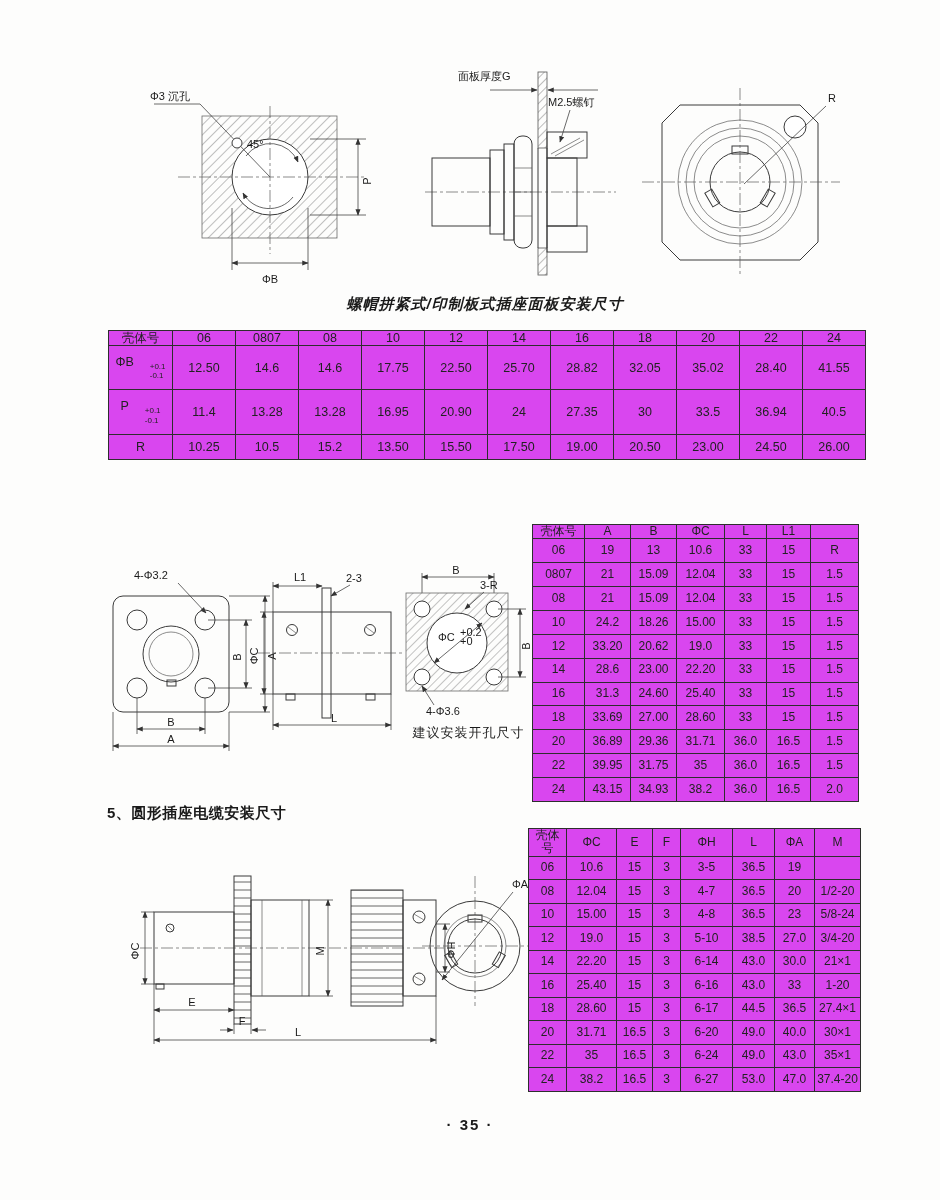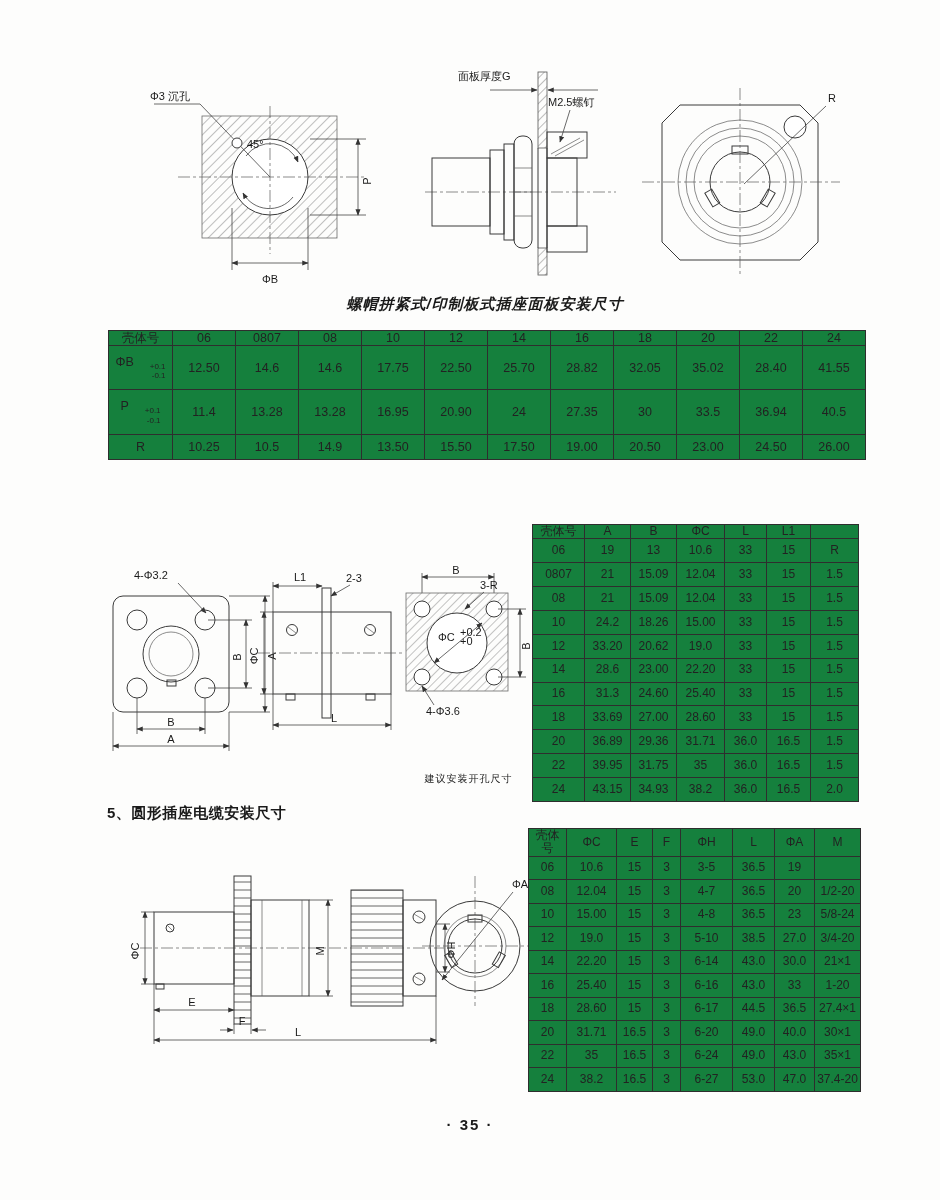--- a/index.html
+++ b/index.html
@@ -1,28 +1,28 @@
 <!DOCTYPE html>
 <html><head>
 <meta charset="utf-8">
 <style>
   html,body{margin:0;padding:0;background:#ddd;}
   .page{position:relative;width:940px;height:1200px;background:#fdfdfc;font-family:"Liberation Sans",sans-serif;color:#1a1a1a;overflow:hidden;margin:0 auto;}
-  table{border-collapse:collapse;table-layout:fixed;position:absolute;background:#15803d;}
+  table{border-collapse:collapse;table-layout:fixed;position:absolute;background:#d946ef;}
   th,td{border:1px solid #2e2e2e;text-align:center;vertical-align:middle;font-size:12px;font-weight:400;padding:0 1px;line-height:1.12;color:#222;}
   #table1{left:108px;top:330px;width:754px;height:130px;}
   #table1 th,#table1 td{font-size:12.5px;}
   #table2{left:532px;top:524px;width:326px;height:278px;}
   #table3{left:528px;top:828px;width:332px;height:264px;}
-  .tol{display:inline-flex;flex-direction:column;font-size:8px;line-height:1.15;margin-left:16px;vertical-align:-3px;text-align:left;align-items:flex-end;}
+  .tol{display:inline-flex;flex-direction:column;font-size:8px;line-height:1.15;margin-left:16px;vertical-align:-3px;text-align:left;}
   .title{position:absolute;left:108px;top:295px;width:754px;text-align:center;font-size:15px;font-weight:700;letter-spacing:1px;font-style:italic;}
   .heading{position:absolute;font-size:15px;font-weight:400;letter-spacing:.5px;}
   #h4{left:103px;top:503px;}
   #h5{left:107px;top:804px;font-weight:bold;}
-  .cap{position:absolute;font-size:10px;letter-spacing:1px;margin-top:48px;}
+  .cap{position:absolute;font-size:13px;letter-spacing:1px;}
   .pagenum{position:absolute;left:0;top:1116px;width:940px;text-align:center;font-size:15px;font-weight:700;letter-spacing:2px;}
   svg{position:absolute;overflow:visible;}
   svg text{font-family:"Liberation Sans",sans-serif;fill:#1a1a1a;font-size:11px;}
   .ln{stroke:#3a3a3a;stroke-width:1;fill:none;}
   .thin{stroke:#5a5a5a;stroke-width:.7;fill:none;}
   .dim{stroke:#444;stroke-width:.8;fill:none;}
   .wh{fill:#fff;stroke:#3a3a3a;stroke-width:1;}
 </style>
 </head>
 <body>
@@ -174,21 +174,21 @@
           <td>27.35</td>
           <td>30</td>
           <td>33.5</td>
           <td>36.94</td>
           <td>40.5</td>
         </tr>
         <tr>
           <td><span>R</span></td>
           <td>10.25</td>
           <td>10.5</td>
-          <td>14.9</td>
+          <td>15.2</td>
           <td>13.50</td>
           <td>15.50</td>
           <td>17.50</td>
           <td>19.00</td>
           <td>20.50</td>
           <td>23.00</td>
           <td>24.50</td>
           <td>26.00</td>
         </tr>
       </tbody>

